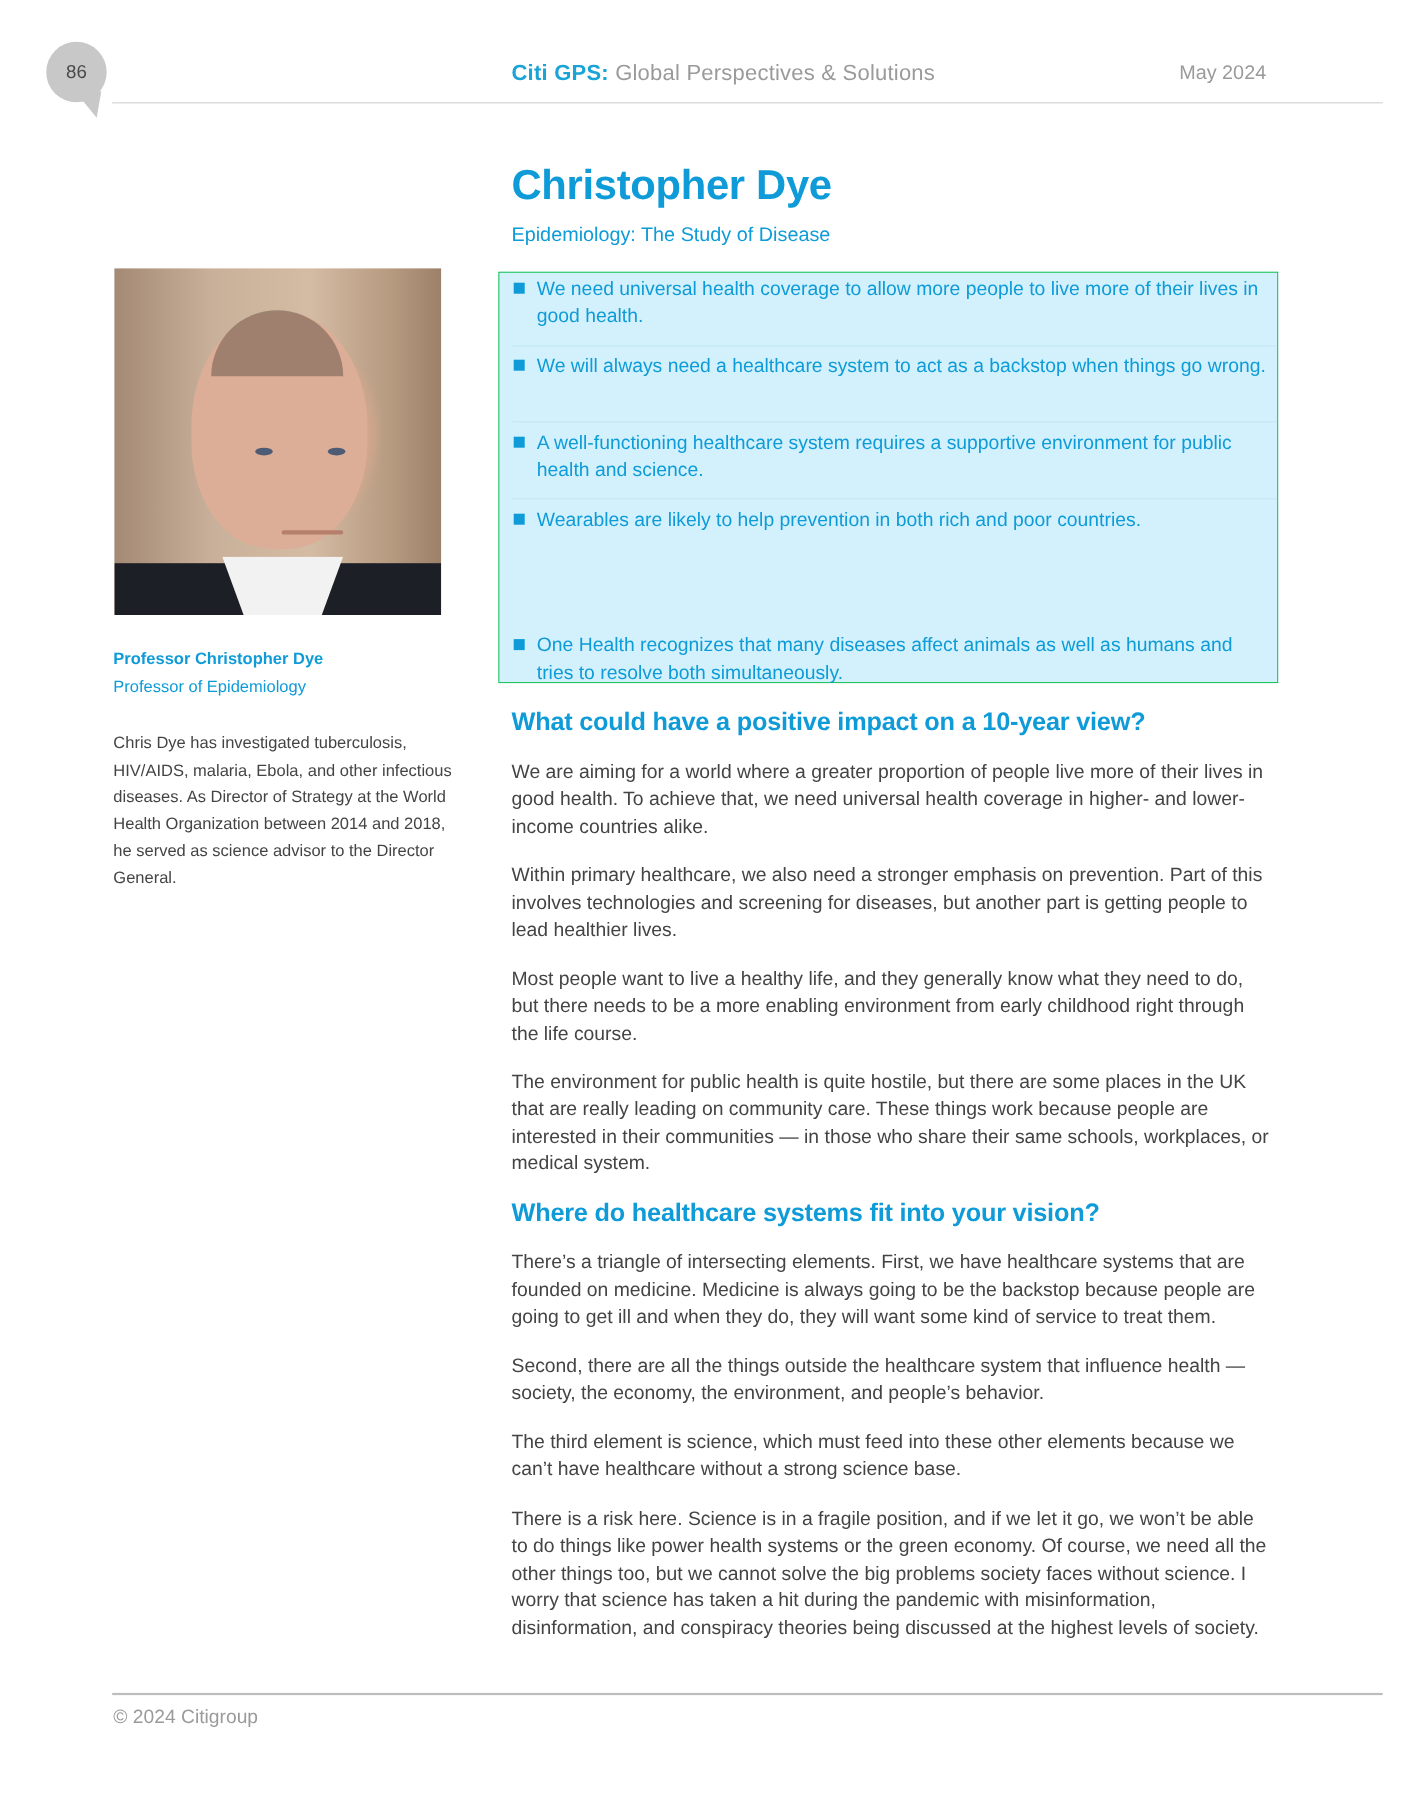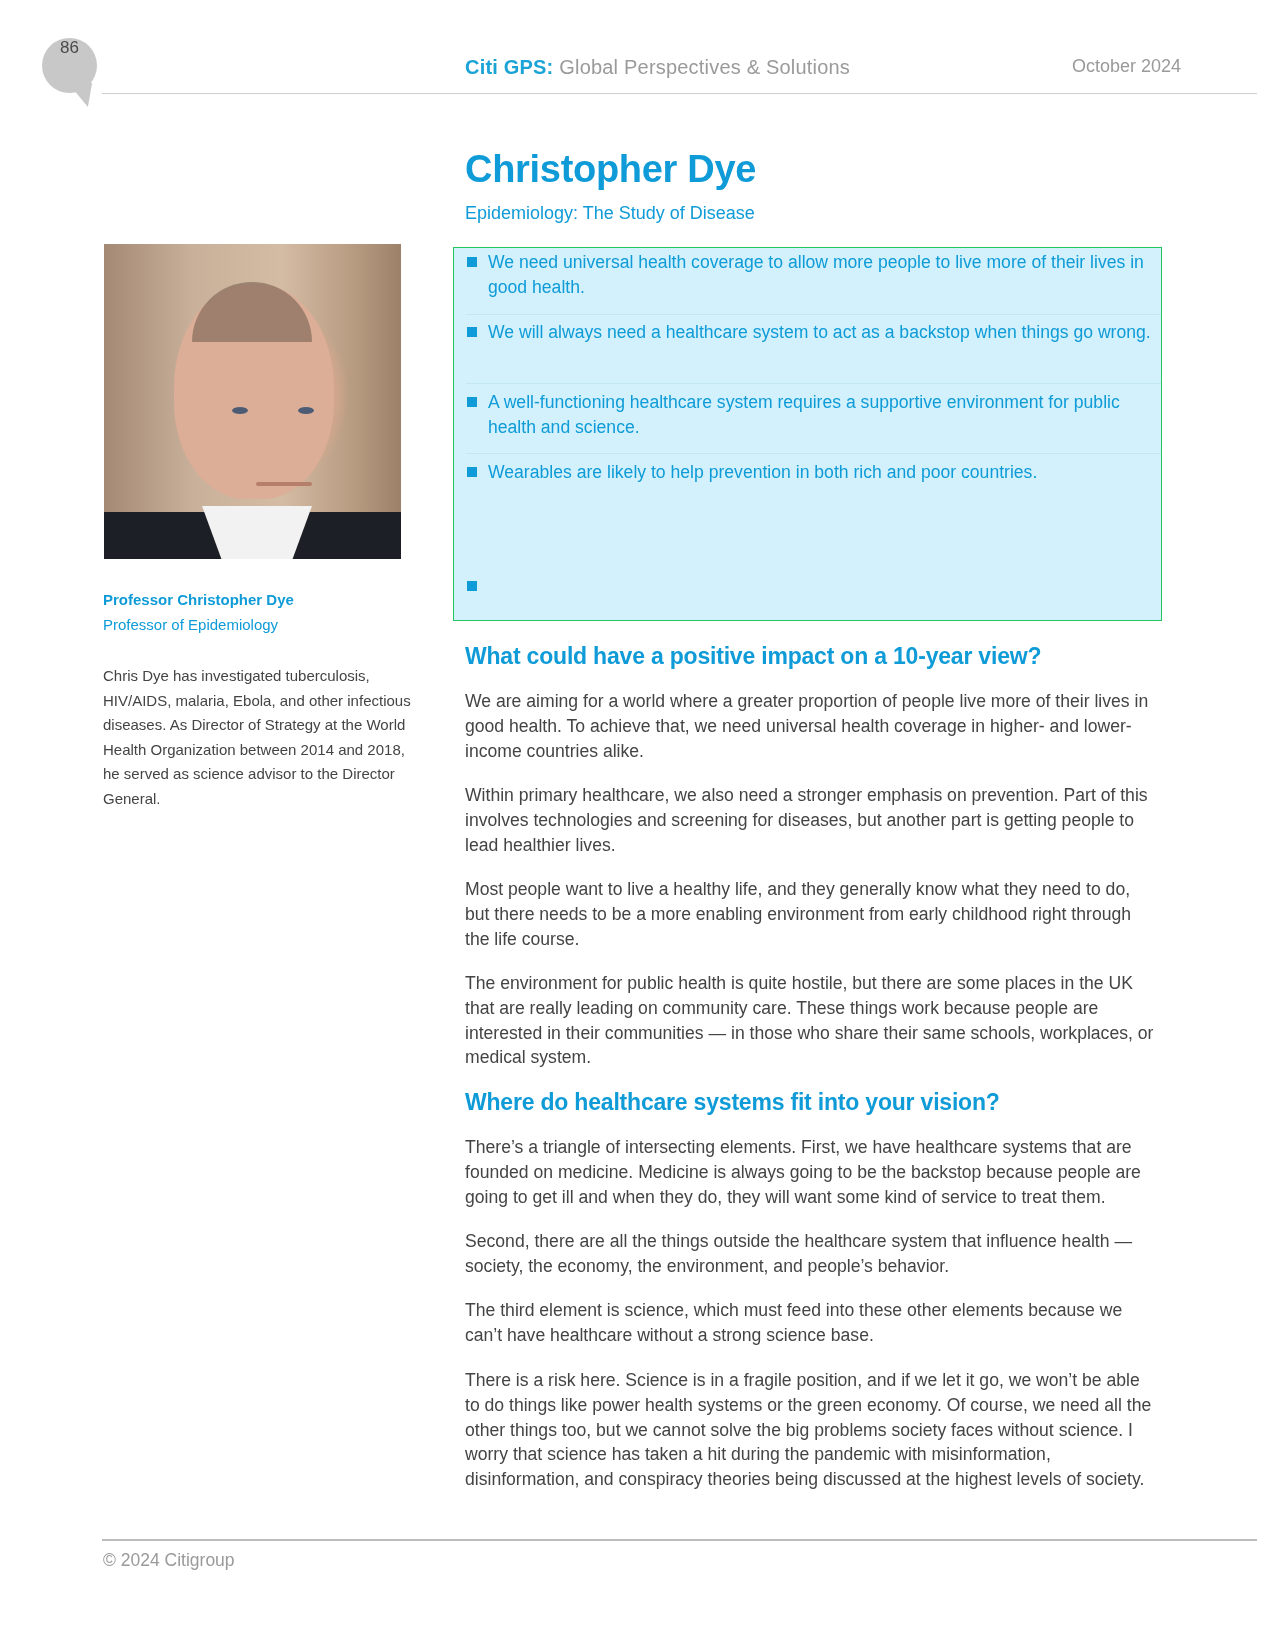--- a/index.html
+++ b/index.html
@@ -1,18 +1,18 @@
 <!DOCTYPE html>
 <html><head>
 <meta charset="utf-8">
 <style>
   html, body { margin:0; padding:0; background:#ffffff; }
   body { width:1275px; height:1650px; position:relative; overflow:hidden; font-family:"Liberation Sans", sans-serif; }
 
-  .page-badge { position:absolute; left:42px; top:38px; width:55px; height:55px; border-radius:50%; background:#c8c8c8; display:flex; align-items:flex-start; justify-content:center; color:#4a4a4a; font-size:17px; }
+  .page-badge { position:absolute; left:42px; top:38px; width:55px; height:55px; border-radius:50%; background:#c8c8c8; display:flex; align-items:center; justify-content:center; color:#4a4a4a; font-size:17px; }
   .page-badge-tail { position:absolute; left:66px; top:83px; width:0; height:0; border-left:24px solid transparent; border-top:24px solid #c8c8c8; transform:skewX(-10deg); }
 
   .header-rule { position:absolute; left:102px; top:93px; width:1155px; height:1px; background:#cfcfcf; }
   .header-brand { position:absolute; left:465px; top:56px; font-size:20px; letter-spacing:0.2px; }
   .header-brand .brand { color:#1aa3d6; font-weight:bold; }
   .header-brand .rest { color:#9a9a9a; }
   .header-date { position:absolute; left:1072px; top:56px; font-size:18px; color:#9a9a9a; }
 
   .title { position:absolute; left:465px; top:148px; font-size:38px; font-weight:bold; color:#0e9bd7; letter-spacing:-0.3px; }
   .subtitle { position:absolute; left:465px; top:203px; font-size:18px; color:#0e9bd7; }
@@ -47,21 +47,21 @@
 <body>
 
 <div class="page-badge">
   <span>86</span>
 </div>
 <div class="page-badge-tail"></div>
 <div class="header-brand">
   <span class="brand">Citi GPS:</span>
   <span class="rest">Global Perspectives &amp; Solutions</span>
 </div>
-<div class="header-date">October 2024</div>
+<div class="header-date">May 2024</div>
 <div class="header-rule"></div>
 
 <div class="title">Christopher Dye</div>
 <div class="subtitle">Epidemiology: The Study of Disease</div>
 
 <div class="photo" aria-label="Portrait of Professor Christopher Dye">
   <div class="face"></div>
   <div class="hair"></div>
   <div class="eye-l"></div>
   <div class="eye-r"></div>
@@ -88,20 +88,21 @@
     <span class="bullet"></span>
     <span>A well-functioning healthcare system requires a supportive environment for public health and science.</span>
   </div>
   <div class="key-sep" style="top:205px;"></div>
   <div class="key-item" style="top:212px;">
     <span class="bullet"></span>
     <span>Wearables are likely to help prevention in both rich and poor countries.</span>
   </div>
   <div class="key-item" style="top:326px;">
     <span class="bullet"></span>
+    <span>One Health recognizes that many diseases affect animals as well as humans and tries to resolve both simultaneously.</span>
   </div>
 </div>
 
 <div class="h2" style="top:643px;">What could have a positive impact on a 10-year view?</div>
 <div class="para" style="top:689px;">We are aiming for a world where a greater proportion of people live more of their lives in good health. To achieve that, we need universal health coverage in higher- and lower-income countries alike.</div>
 <div class="para" style="top:783px;">Within primary healthcare, we also need a stronger emphasis on prevention. Part of this involves technologies and screening for diseases, but another part is getting people to lead healthier lives.</div>
 <div class="para" style="top:877px;">Most people want to live a healthy life, and they generally know what they need to do, but there needs to be a more enabling environment from early childhood right through the life course.</div>
 <div class="para" style="top:971px;">The environment for public health is quite hostile, but there are some places in the UK that are really leading on community care. These things work because people are interested in their communities — in those who share their same schools, workplaces, or medical system.</div>
 
 <div class="h2" style="top:1089px;">Where do healthcare systems fit into your vision?</div>

